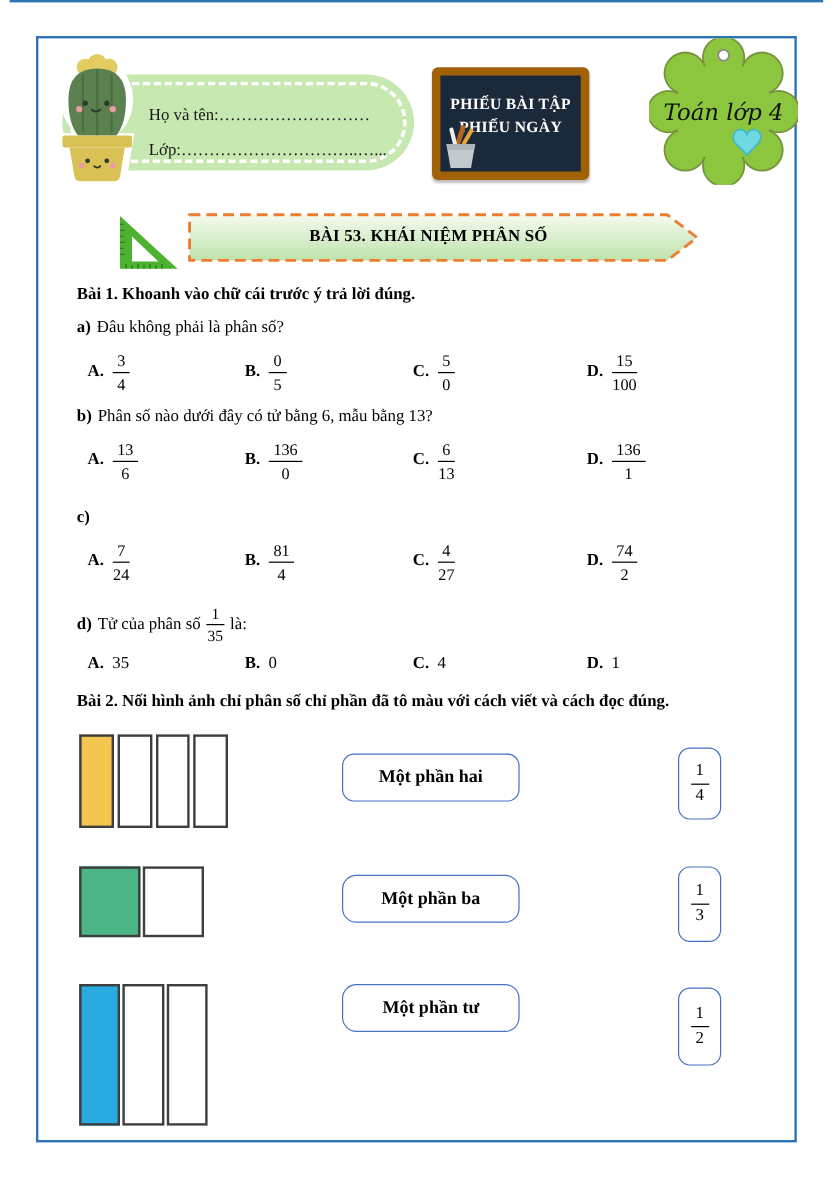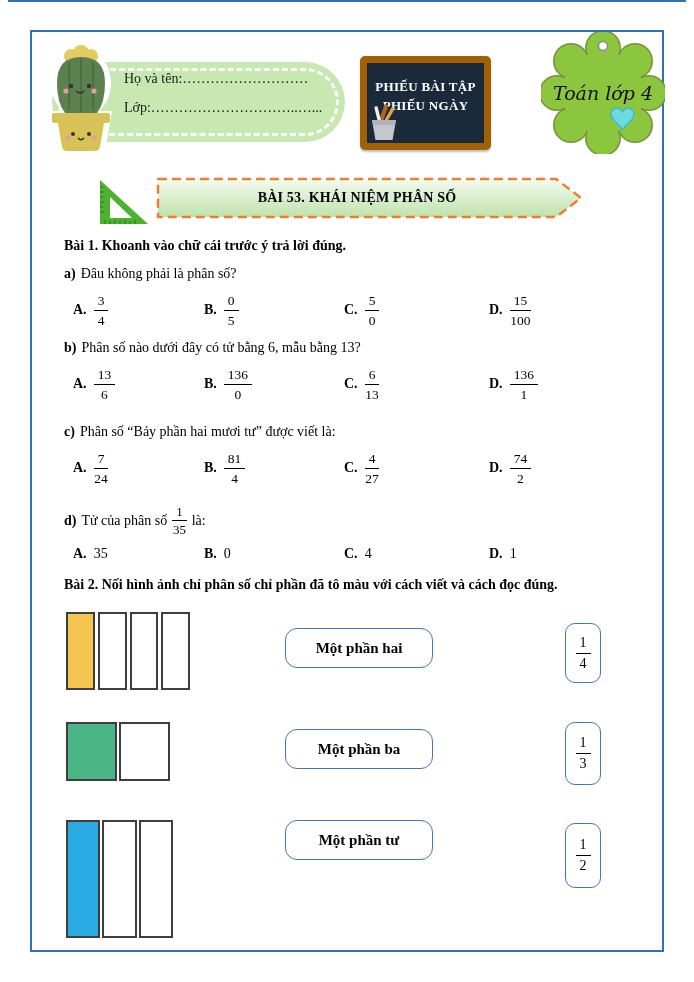--- a/index.html
+++ b/index.html
@@ -8,21 +8,21 @@
 
   .canvas { position:relative; width:694px; height:982px; overflow:hidden; }
 
   .page-top-divider { left:8px; right:8px; top:0; height:2px; background:#2E74B5; }
   .page-frame { left:30px; top:30px; width:634px; height:922px; border:2px solid #2E74B5; background:#fff; }
 
   
   .name-blob { left:52px; top:62px; width:293px; height:80px; background:#C8E8B2; border-radius:45px; }
   .name-blob .dash { position:absolute; inset:6px; border:3px dashed #fff; border-radius:40px; }
   .cactus { left:40px; top:45px; width:82px; height:110px; }
-  .name-lines { left:124px; top:64px; width:215px; font-size:14px; line-height:29px; color:#1a1a1a; }
+  .name-lines { left:124px; top:82px; width:215px; font-size:14px; line-height:29px; color:#1a1a1a; }
 
   .chalkboard { left:360px; top:56px; width:131px; height:94px; background:#1B2A3A; border:7px solid #a16207; border-radius:5px; box-shadow:0 2px 2px rgba(0,0,0,.25); }
   .chalkboard .board-text { position:absolute; left:0; right:0; top:14px; text-align:center; color:#fff; font-weight:bold; font-size:13px; line-height:19px; letter-spacing:.3px; }
   .chalk-cup { position:absolute; left:2px; bottom:1px; width:32px; height:40px; }
 
   .badge { left:541px; top:32px; width:124px; height:122px; }
   .badge text { font-style:italic; font-family:"DejaVu Serif",serif; font-size:19px; }
 
   
   .setsquare { left:97px; top:177px; width:54px; height:50px; }
@@ -264,21 +264,20 @@
           <span class="letter">D.</span>
           <span class="frac">
             <span class="num">136</span>
             <span class="den">1</span>
           </span>
         </span>
     </div>
 
     <div class="q-line" style="margin-top:12px;">
       <span class="q-label">c)</span>
-      <span>Phân số “Bảy phần hai mươi tư” được viết là:</span>
     </div>
     <div class="opt-row">
       <span class="opt">
           <span class="letter">A.</span>
           <span class="frac">
             <span class="num">7</span>
             <span class="den">24</span>
           </span>
         </span>
       <span class="opt">
@@ -334,21 +333,21 @@
 
     <div class="ex-heading" style="margin-top:8px;">Bài 2. Nối hình ảnh chỉ phân số chỉ phần đã tô màu với cách viết và cách đọc đúng.</div>
 
     <div class="match-row row1">
       <div class="cells shape1">
         <div class="cell" style="background-color: rgb(245, 198, 79);"></div>
         <div class="cell"></div>
         <div class="cell"></div>
         <div class="cell"></div>
       </div>
-      <div class="read-box" style="top:16px;">
+      <div class="read-box" style="top:16px;border-radius:10px;">
           <span>Một phần hai</span>
         </div>
       <div class="frac-card" style="top:11px; height:60px;">
         <span class="frac">
             <span class="num">1</span>
             <span class="den">4</span>
           </span>
       </div>
     </div>
 

